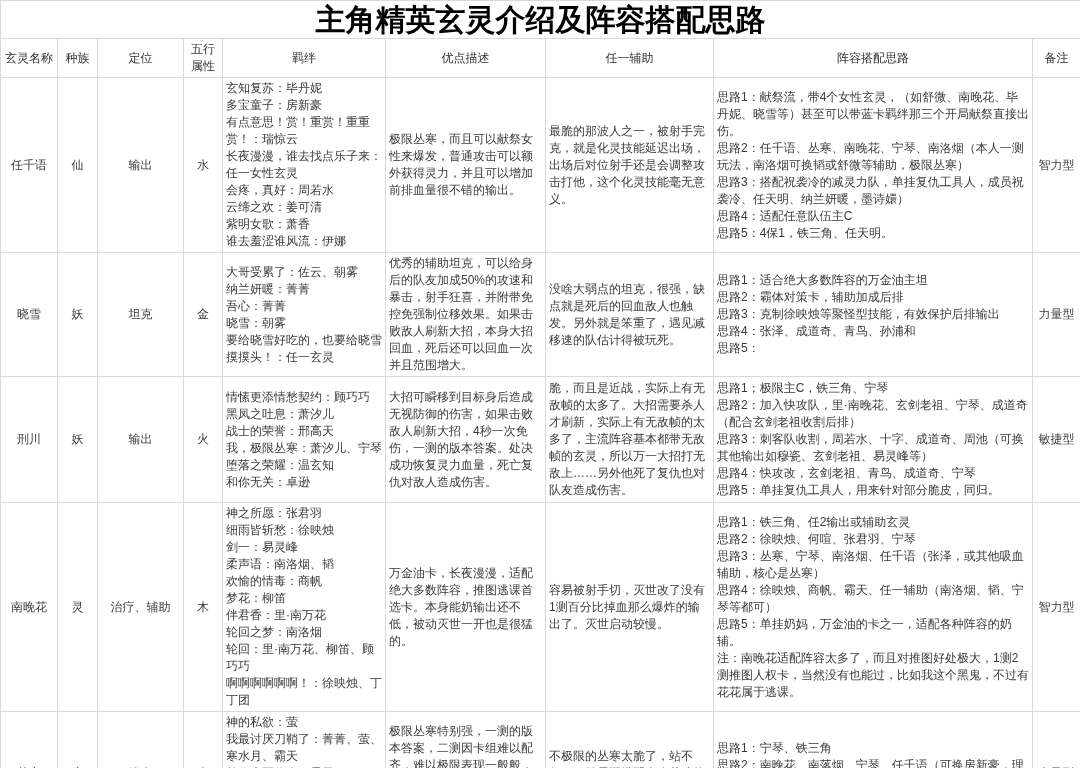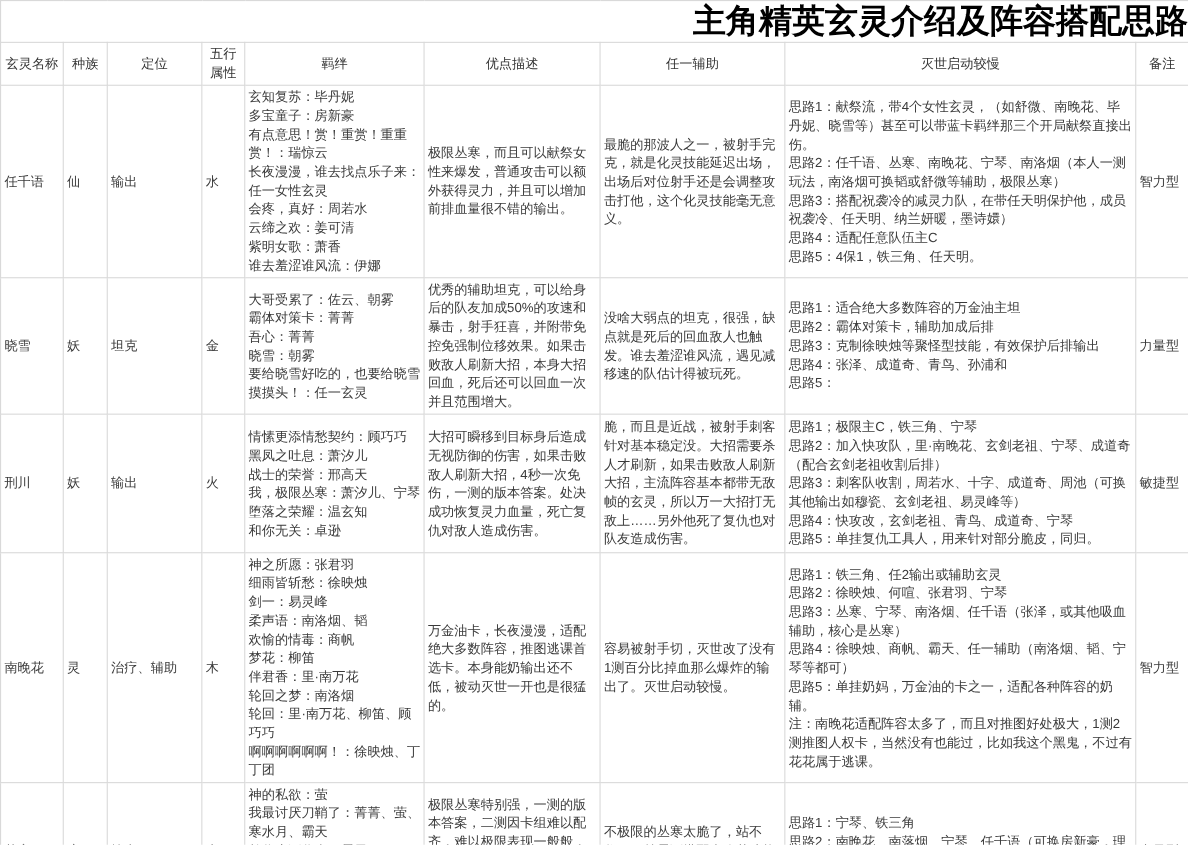--- a/index.html
+++ b/index.html
@@ -1,24 +1,24 @@
 <!DOCTYPE html>
 <html lang="zh"><head>
 <meta charset="utf-8">
 <style>
   html,body{margin:0;padding:0;background:#fff;}
   body{width:1080px;height:768px;overflow:hidden;
        font-family:"Liberation Sans","DejaVu Sans",sans-serif;color:#3a3a3a;}
   table{border-collapse:collapse;table-layout:fixed;width:1080px;}
   td,th{border:1px solid #d9d9d9;box-sizing:border-box;overflow:hidden;
         font-size:12px;line-height:17px;font-weight:normal;padding:2px 3px;}
-  .title-cell{border:1px solid #d9d9d9;text-align:right;vertical-align:middle;
+  .title-cell{border:1px solid #d9d9d9;text-align:center;vertical-align:middle;
         font-size:30px;line-height:36px;font-weight:bold;color:#000;padding:0;}
   th{ text-align:center;vertical-align:middle;color:#333;}
-  td.center{vertical-align:middle;}
+  td.center{text-align:center;vertical-align:middle;}
   td.text{text-align:left;vertical-align:middle;white-space:pre-wrap;word-break:break-all;}
   
   col.c-name{width:57px;}  col.c-race{width:40px;}  col.c-role{width:86px;}
   col.c-elem{width:39px;}  col.c-bond{width:163px;} col.c-pros{width:160px;}
   col.c-cons{width:168px;} col.c-lineup{width:319px;} col.c-note{width:48px;}
 </style>
 </head>
 <body>
 
 <table>
@@ -38,80 +38,80 @@
     <td class="title-cell" colspan="9">主角精英玄灵介绍及阵容搭配思路</td>
   </tr>
   <tr style="height:39px;margin-top:47px;">
     <th>玄灵名称</th>
     <th>种族</th>
     <th>定位</th>
     <th>五行属性</th>
     <th>羁绊</th>
     <th>优点描述</th>
     <th>任一辅助</th>
-    <th>灭世启动较慢</th>
+    <th>阵容搭配思路</th>
     <th>备注</th>
   </tr>
 
   <tr style="height:158px;">
     <td class="center">任千语</td>
     <td class="center">仙</td>
     <td class="center">输出</td>
     <td class="center">水</td>
     <td class="text">玄知复苏：毕丹妮
 多宝童子：房新豪
 有点意思！赏！重赏！重重赏！：瑞惊云
 长夜漫漫，谁去找点乐子来：任一女性玄灵
 会疼，真好：周若水
 云缔之欢：姜可清
 紫明女歌：萧香
 谁去羞涩谁风流：伊娜</td>
     <td class="text">极限丛寒，而且可以献祭女性来爆发，普通攻击可以额外获得灵力，并且可以增加前排血量很不错的输出。</td>
     <td class="text">最脆的那波人之一，被射手完克，就是化灵技能延迟出场，出场后对位射手还是会调整攻击打他，这个化灵技能毫无意义。</td>
     <td class="text">思路1：献祭流，带4个女性玄灵，（如舒微、南晚花、毕丹妮、晓雪等）甚至可以带蓝卡羁绊那三个开局献祭直接出伤。
 思路2：任千语、丛寒、南晚花、宁琴、南洛烟（本人一测玩法，南洛烟可换韬或舒微等辅助，极限丛寒）
-思路3：搭配祝袭冷的减灵力队，在带任天明保护他，成员祝袭冷、任天明、纳兰妍暖，墨诗嬛）
+思路3：搭配祝袭冷的减灵力队，单挂复仇工具人，成员祝袭冷、任天明、纳兰妍暖，墨诗嬛）
 思路4：适配任意队伍主C
 思路5：4保1，铁三角、任天明。</td>
     <td class="center">智力型</td>
   </tr>
 
   <tr style="height:108px;">
     <td class="center">晓雪</td>
     <td class="center">妖</td>
     <td class="center">坦克</td>
     <td class="center">金</td>
     <td class="text">大哥受累了：佐云、朝雾
-霸体对策卡：菁菁
+纳兰妍暖：菁菁
 吾心：菁菁
 晓雪：朝雾
 要给晓雪好吃的，也要给晓雪摸摸头！：任一玄灵</td>
     <td class="text">优秀的辅助坦克，可以给身后的队友加成50%的攻速和暴击，射手狂喜，并附带免控免强制位移效果。如果击败敌人刷新大招，本身大招回血，死后还可以回血一次并且范围增大。</td>
-    <td class="text">没啥大弱点的坦克，很强，缺点就是死后的回血敌人也触发。谁去羞涩谁风流，遇见减移速的队估计得被玩死。</td>
+    <td class="text">没啥大弱点的坦克，很强，缺点就是死后的回血敌人也触发。另外就是笨重了，遇见减移速的队估计得被玩死。</td>
     <td class="text">思路1：适合绝大多数阵容的万金油主坦
 思路2：霸体对策卡，辅助加成后排
 思路3：克制徐映烛等聚怪型技能，有效保护后排输出
 思路4：张泽、成道奇、青鸟、孙浦和
 思路5：</td>
     <td class="center">力量型</td>
   </tr>
 
   <tr style="height:126px;">
     <td class="center">刑川</td>
     <td class="center">妖</td>
     <td class="center">输出</td>
     <td class="center">火</td>
     <td class="text">情愫更添情愁契约：顾巧巧
 黑凤之吐息：萧汐儿
 战士的荣誉：邢高天
 我，极限丛寒：萧汐儿、宁琴
 堕落之荣耀：温玄知
 和你无关：卓逊</td>
     <td class="text">大招可瞬移到目标身后造成无视防御的伤害，如果击败敌人刷新大招，4秒一次免伤，一测的版本答案。处决成功恢复灵力血量，死亡复仇对敌人造成伤害。</td>
-    <td class="text">脆，而且是近战，被射手刺客针对基本稳定没。大招需要杀人才刷新，如果击败敌人刷新大招，主流阵容基本都带无敌帧的玄灵，所以万一大招打无敌上……另外他死了复仇也对队友造成伤害。</td>
+    <td class="text">脆，而且是近战，实际上有无敌帧的太多了。大招需要杀人才刷新，实际上有无敌帧的太多了，主流阵容基本都带无敌帧的玄灵，所以万一大招打无敌上……另外他死了复仇也对队友造成伤害。</td>
     <td class="text">思路1；极限主C，铁三角、宁琴
 思路2：加入快攻队，里·南晚花、玄剑老祖、宁琴、成道奇（配合玄剑老祖收割后排）
 思路3：刺客队收割，周若水、十字、成道奇、周池（可换其他输出如穆瓷、玄剑老祖、易灵峰等）
 思路4：快攻改，玄剑老祖、青鸟、成道奇、宁琴
 思路5：单挂复仇工具人，用来针对部分脆皮，同归。</td>
     <td class="center">敏捷型</td>
   </tr>
 
   <tr style="height:193px;">
     <td class="center">南晚花</td>

